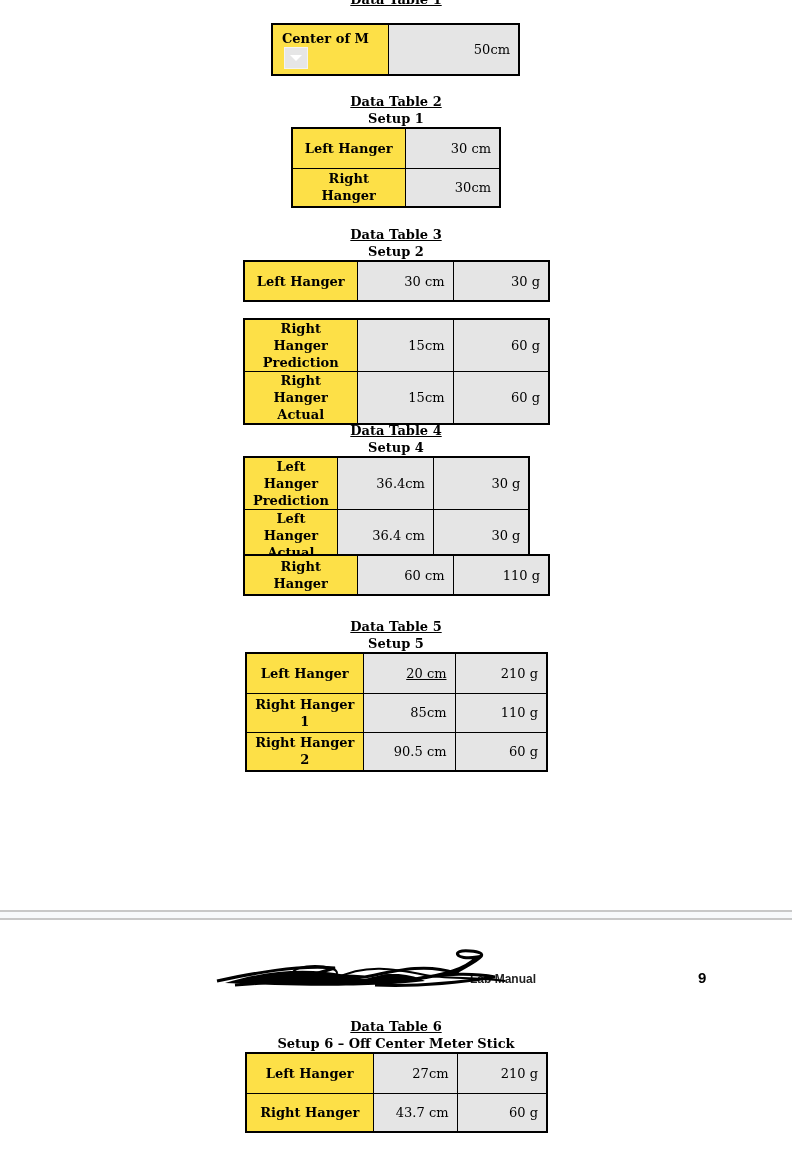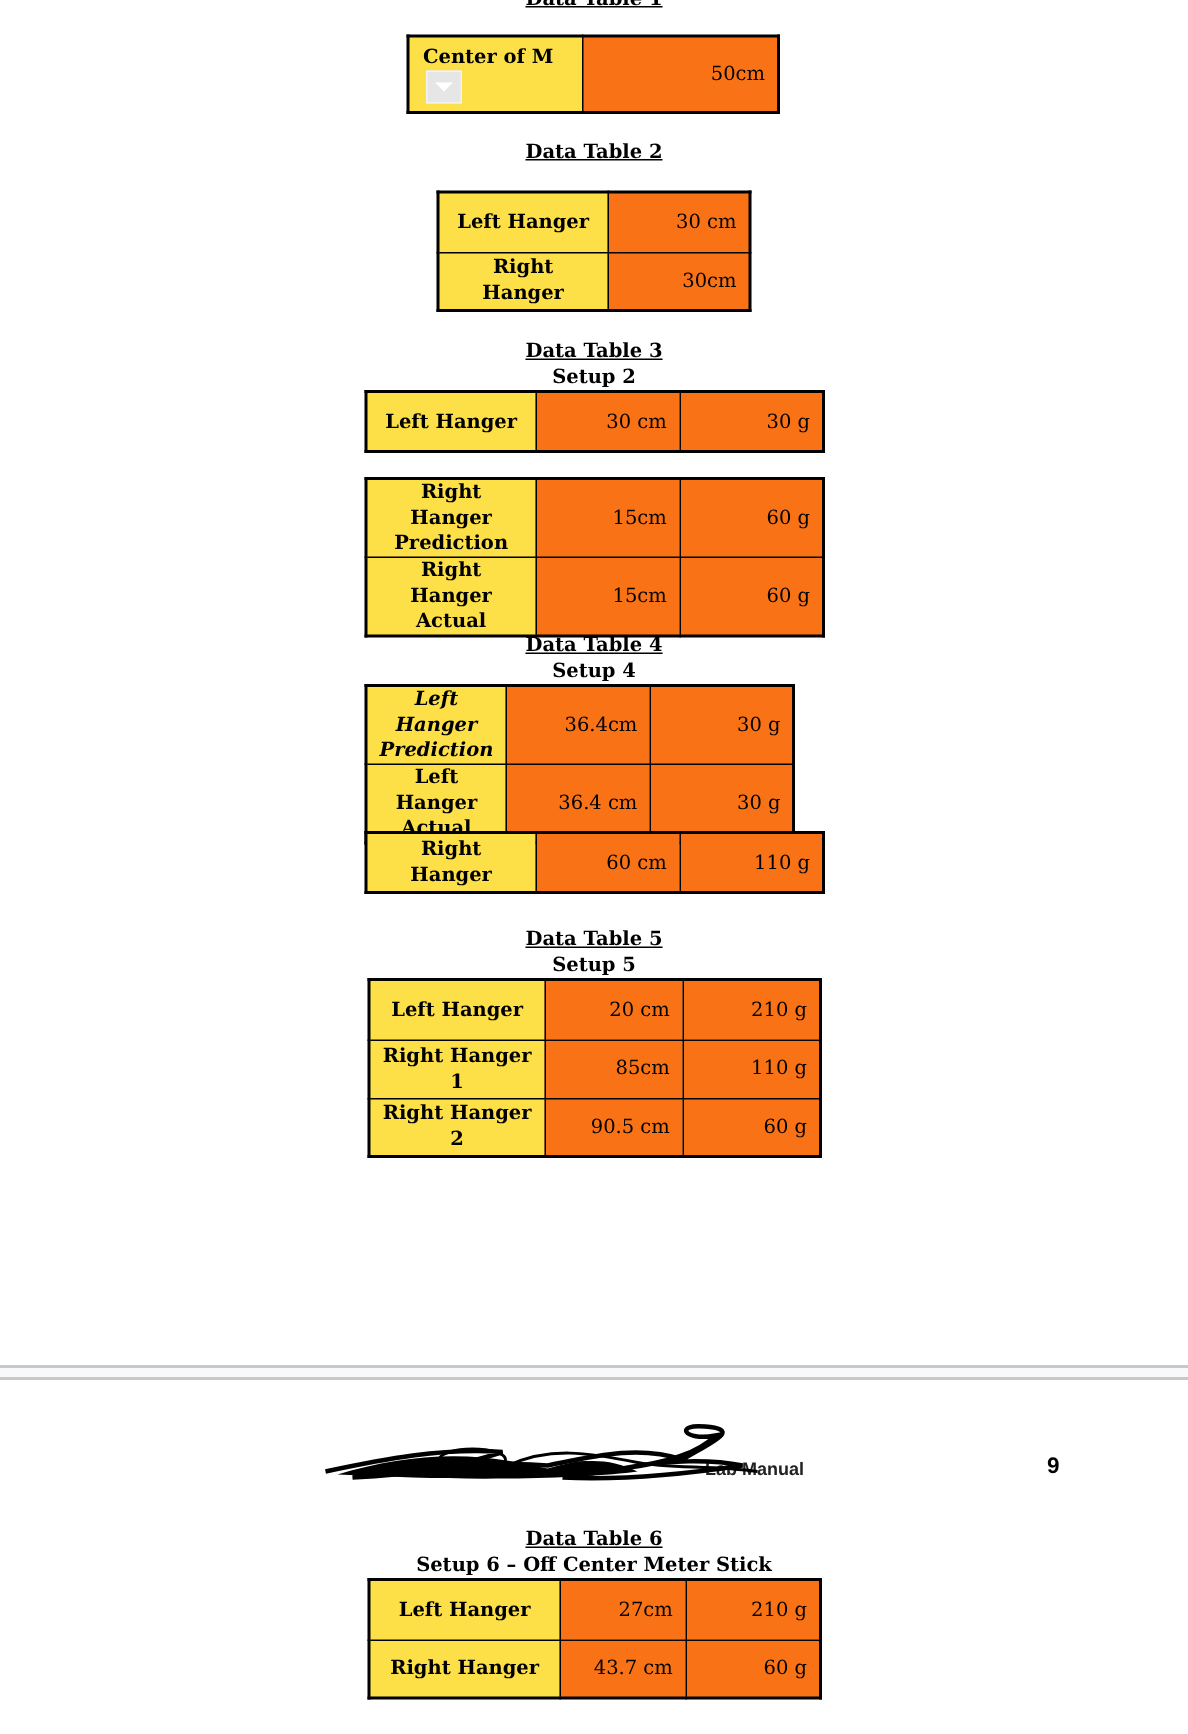--- a/index.html
+++ b/index.html
@@ -4,21 +4,21 @@
 <style>
   html, body { margin:0; padding:0; background:#fff; }
   body { width:792px; height:1156px; position:relative; overflow:hidden;
          font-family:"DejaVu Serif","Liberation Serif",serif; color:#000; }
   .caption { position:absolute; left:0; width:792px; text-align:center; font-weight:bold; font-size:13px; line-height:17px; }
   .caption .t { text-decoration:underline; display:block; }
   .caption .s { display:block; }
   table.dt { position:absolute; border-collapse:collapse; border:2px solid #000; font-size:13px; }
   table.dt td { border:1px solid #000; padding:0 8px; height:38px; box-sizing:border-box; }
   table.dt td.hdr { background:#fde047; font-weight:bold; text-align:center; line-height:17px; }
-  table.dt td.val { text-align:right; background:#f97316; }
+  table.dt td.val { text-align:right; background:#e5e5e5; }
   .dropdown { display:inline-block; width:22px; height:20px; background:#e6e6e6; border:1px solid #f3f3f3; vertical-align:middle; position:relative; margin-left:2px; }
   .dropdown:after { content:""; position:absolute; left:5px; top:7px; border-left:6px solid transparent; border-right:6px solid transparent; border-top:6px solid #fff; }
   .pagebreak { position:absolute; left:0; width:792px; top:910px; height:10px; border-top:2px solid #c8c8c8; border-bottom:2px solid #c8c8c8; background:#f7f9fb; box-sizing:border-box; }
   .footer { position:absolute; top:968px; left:0; width:792px; height:24px; }
   .scribble { position:absolute; left:215px; top:-25px; }
   .footer-text { position:absolute; left:470px; top:4px; font-family:"Liberation Sans",sans-serif; font-size:12px; font-weight:bold; color:#222; }
   .page-num { position:absolute; left:698px; top:1px; font-family:"Liberation Sans",sans-serif; font-size:15px; font-weight:bold; }
 </style>
 </head>
 <body>
@@ -30,20 +30,21 @@
   <tbody>
       <tr style="height:51px;">
     <td class="hdr" style="width:116px; height:50px; text-align:left; padding-left:9px;"><span>Center of M</span><span class="dropdown"></span></td>
     <td class="val" style="width:131px; height:50px;">50cm</td>
   </tr>
 </tbody>
   </table>
 
 <div class="caption" style="top:93px;">
   <span class="t">Data Table 2</span>
+  <span class="s">Setup 1</span>
 </div>
 <table class="dt" style="left:291px; top:127px;">
   <tbody>
       <tr>
     <td class="hdr" style="width:113px; height:40px;">Left Hanger</td>
     <td class="val" style="width:95px; height:40px;">30 cm</td>
   </tr>
   <tr>
     <td class="hdr" style="height:39px;">Right Hanger</td>
     <td class="val" style="height:39px;">30cm</td>
@@ -79,21 +80,21 @@
 </tbody>
   </table>
 
 <div class="caption" style="top:422px;">
   <span class="t">Data Table 4</span>
   <span class="s">Setup 4</span>
 </div>
 <table class="dt" style="left:243px; top:456px;">
   <tbody>
       <tr>
-    <td class="hdr" style="width:89px; height:40px;font-style:italic;">Left Hanger Prediction</td>
+    <td class="hdr" style="width:89px; height:40px;">Left Hanger Prediction</td>
     <td class="val" style="width:96px; height:40px;">36.4cm</td>
     <td class="val" style="width:96px; height:40px;">30 g</td>
   </tr>
   <tr>
     <td class="hdr" style="height:39px;">Left Hanger Actual</td>
     <td class="val" style="height:39px;">36.4 cm</td>
     <td class="val" style="height:39px;">30 g</td>
   </tr>
 </tbody>
   </table>
@@ -108,21 +109,21 @@
   </table>
 
 <div class="caption" style="top:618px;">
   <span class="t">Data Table 5</span>
   <span class="s">Setup 5</span>
 </div>
 <table class="dt" style="left:245px; top:652px;">
   <tbody>
       <tr>
     <td class="hdr" style="width:117px; height:40px;">Left Hanger</td>
-    <td class="val" style="width:92px; height:40px;">20 cm</td>
+    <td class="val" style="width:92px; height:40px;text-decoration:underline;">20 cm</td>
     <td class="val" style="width:92px; height:40px;">210 g</td>
   </tr>
   <tr>
     <td class="hdr" style="height:39px;">Right Hanger 1</td>
     <td class="val" style="height:39px;">85cm</td>
     <td class="val" style="height:39px;">110 g</td>
   </tr>
   <tr>
     <td class="hdr" style="height:39px;margin-top:35px;">Right Hanger 2</td>
     <td class="val" style="height:39px;">90.5 cm</td>

